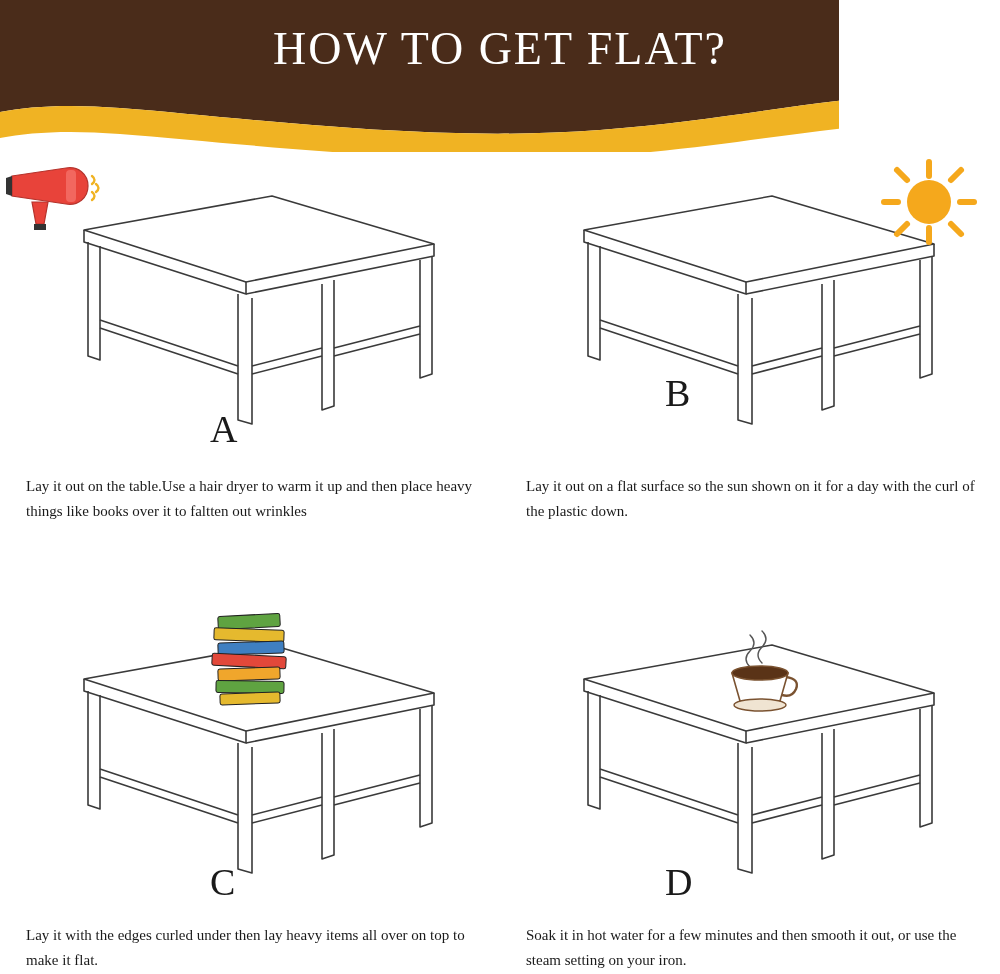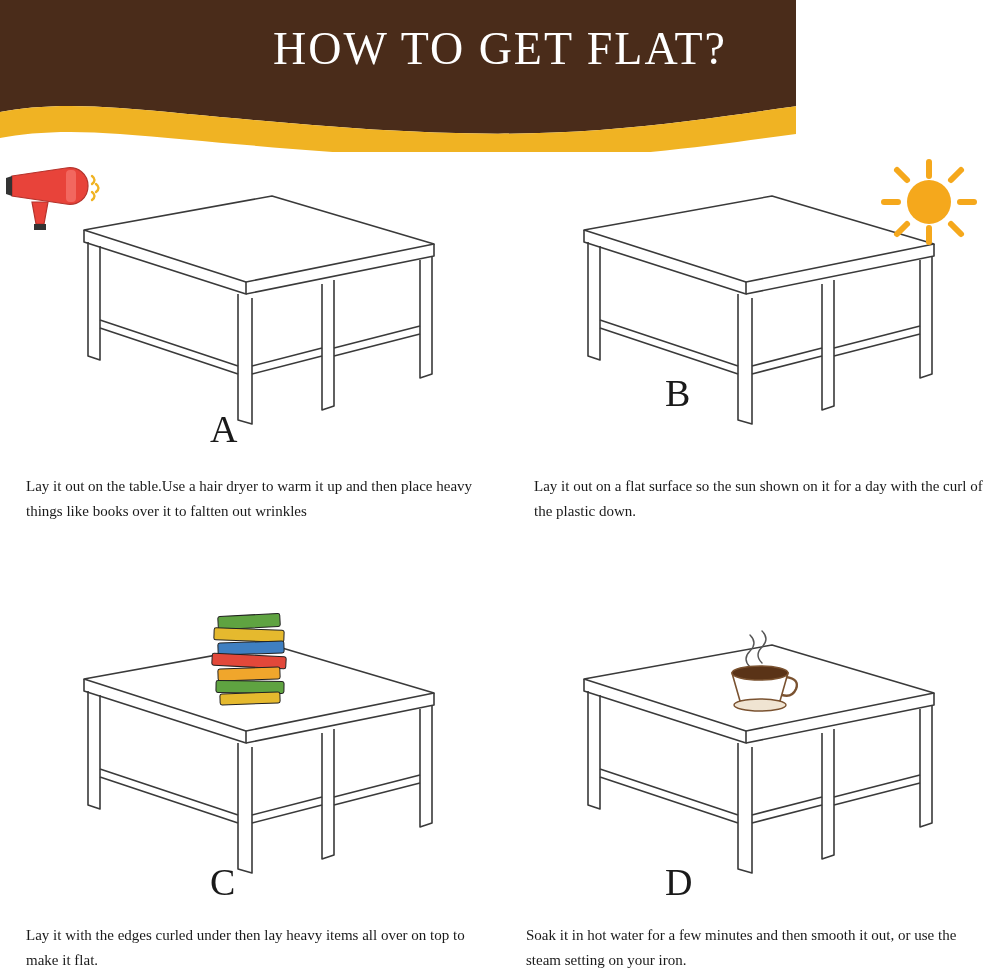--- a/index.html
+++ b/index.html
@@ -15,20 +15,21 @@
     position: relative;
   }
 
   
   .header {
     position: absolute;
     top: 0; left: 0;
     width: 796px;
     height: 152px;
     overflow: hidden;
+    padding-left: 43px;
   }
   .header-bg {
     position: absolute;
     top: 0; left: 0;
     width: 1000px;
     height: 152px;
   }
   .header-title {
     position: absolute;
     top: 22px;
@@ -84,21 +85,21 @@
   .panel-caption {
     position: absolute;
     left: 26px;
     width: 452px;
     font-family: "Liberation Serif", serif;
     font-size: 15px;
     color: #1a1a1a;
     line-height: 1.65;
   }
   .cap-a { top: 322px; }
-  .cap-b { top: 322px; margin-left: 8px; }
+  .cap-b { top: 322px; }
   .cap-c { top: 360px; }
   .cap-d { top: 360px; }
 
   
   .icon-hairdryer {
     position: absolute;
     left: 4px;
     top: 10px;
     width: 110px;
     height: 70px;

